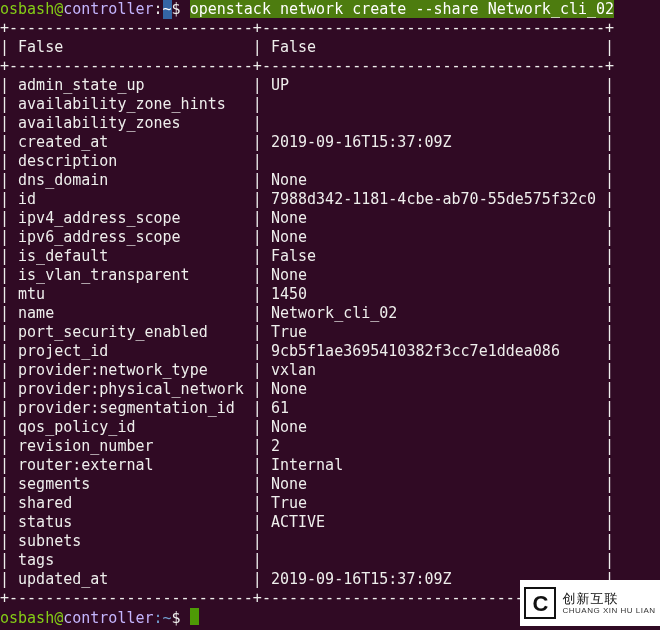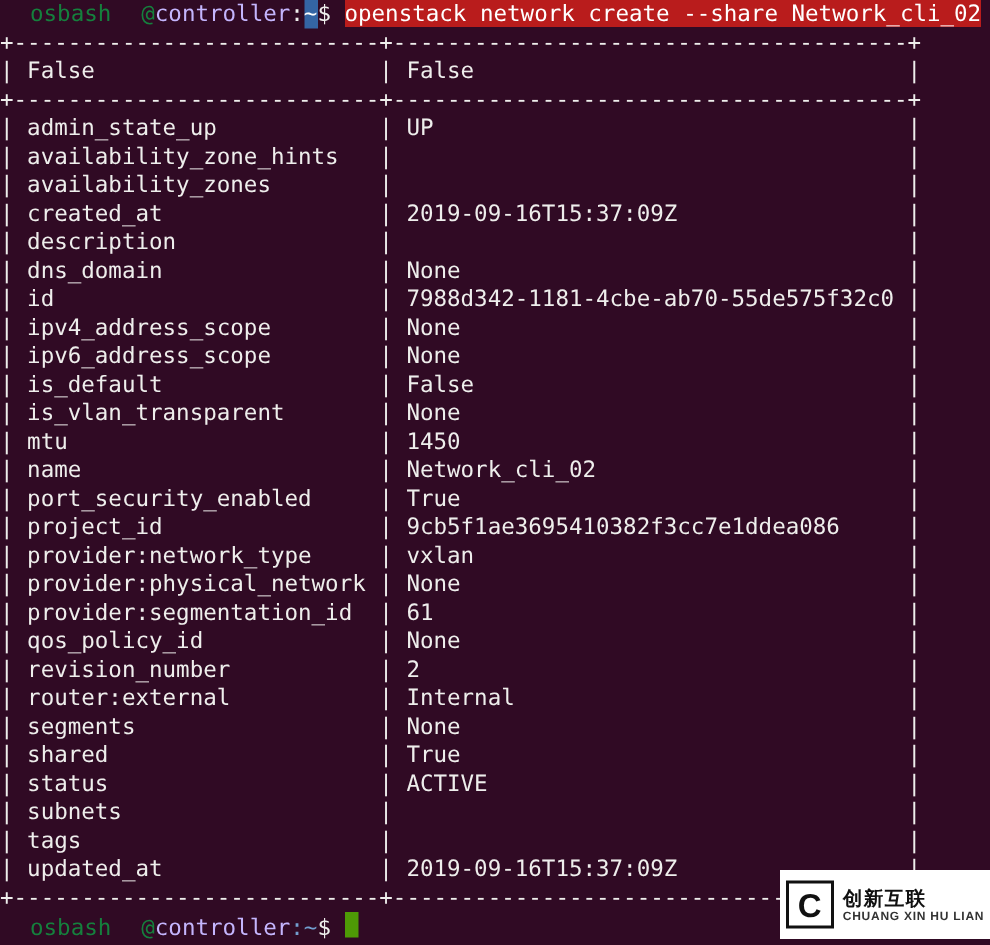--- a/index.html
+++ b/index.html
@@ -12,27 +12,27 @@
     font-family: "DejaVu Sans Mono", "Liberation Mono", monospace;
     font-size: 15px;
     line-height: 19px;
     overflow: hidden;
     position: relative;
   }
   .terminal {
     white-space: pre;
     position: relative;
   }
-  .prompt-user { color: #15803d; padding-left: 20px; }
+  .prompt-user { color: #84cc16; }
   .prompt-host { color: #c4b5fd; }
   .prompt-path { color: #729fcf; }
   .prompt-dollar { color: #eeeeec; }
   .cmd-highlight {
     color: #ffffff;
-    background: #b91c1c;
+    background: #4d7c0f;
   }
   .cursor {
     display: inline-block;
     width: 9px;
     height: 17px;
     background: #4e9a06;
     vertical-align: -2px;
   }
   .sel-tilde{
     display:inline-block;
@@ -64,29 +64,28 @@
     justify-content: center;
     font-family: Arial, sans-serif;
   }
   .watermark .txt {
     display: flex;
     flex-direction: column;
     line-height: 1;
   }
   .watermark .cn {
     font-size: 13px;
-    font-weight: 700;
+    font-weight: 400;
     letter-spacing: 1px;
   }
   .watermark .py {
     font-size: 8px;
     letter-spacing: 0.5px;
     color: #333;
     margin-top: 2px;
-    font-weight: bold;
   }
 </style>
 </head>
 <body>
 
 <div class="terminal"><span><span class="prompt-user">osbash</span><span class="prompt-user">@</span><span class="prompt-host">controller</span><span>:</span><span class="sel-tilde">~</span><span class="prompt-dollar">$ </span><span class="cmd-highlight">openstack network create --share Network_cli_02</span></span>
 <span>+---------------------------+--------------------------------------+</span>
 <span>| <span>False</span>                     | <span>False</span>                                |</span>
 <span>+---------------------------+--------------------------------------+</span>
 <span id="rows">| admin_state_up            | UP                                   |

